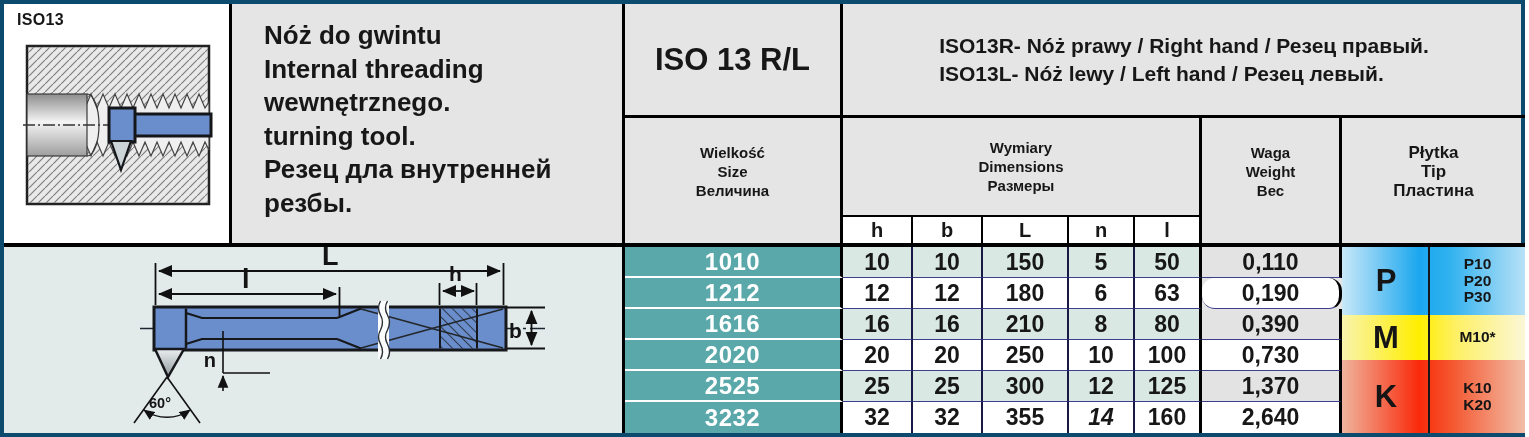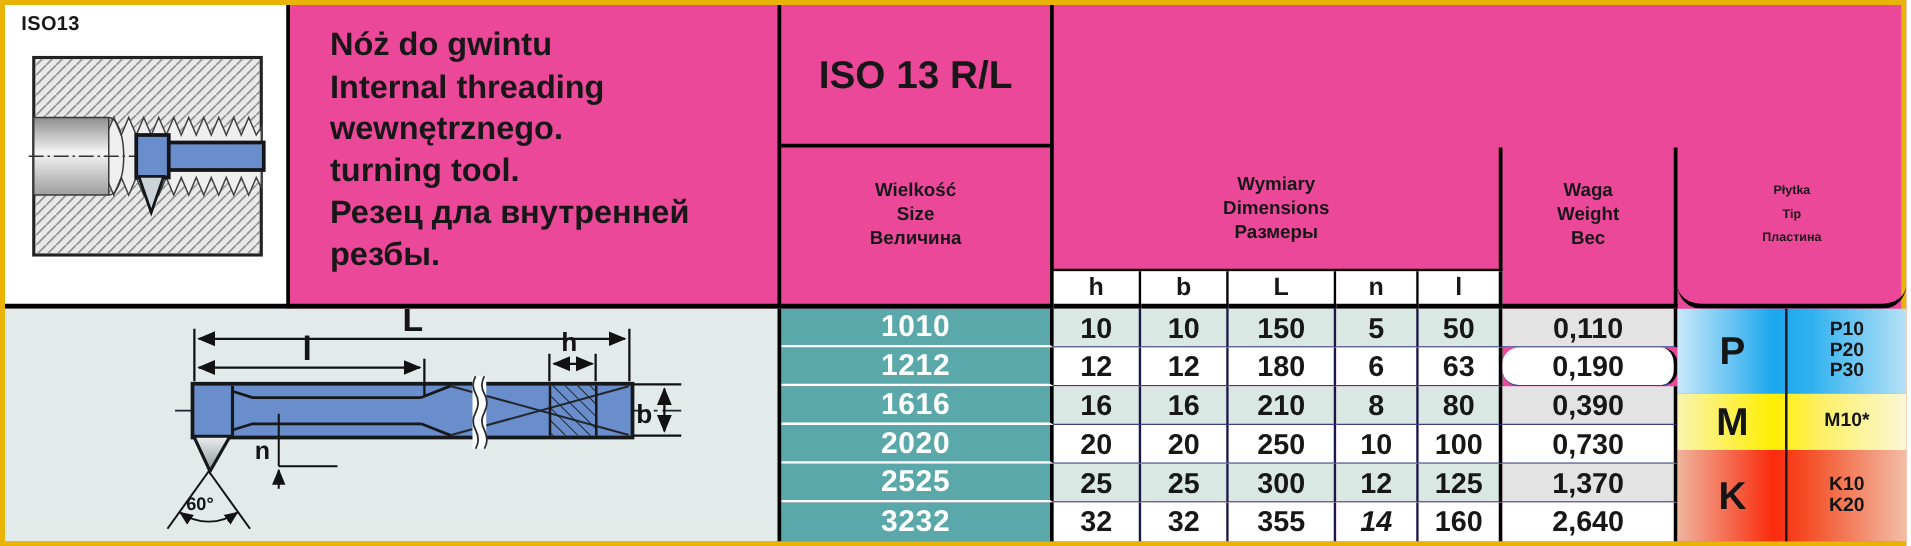--- a/index.html
+++ b/index.html
@@ -1,39 +1,39 @@
 <!DOCTYPE html>
 <html><head>
 <meta charset="utf-8">
 <style>
   html,body{margin:0;padding:0;background:#fff;}
   .sheet{
-    width:1525px;height:437px;box-sizing:border-box;border:4px solid #eab308;
-    display:grid;position:relative;background:#ec4899;
+    width:1525px;height:437px;box-sizing:border-box;border:4px solid #0c4a6e;
+    display:grid;position:relative;background:#e5e5e5;
     grid-template-columns:228px 393px 218px 70px 70px 86px 66px 67px 140px 88px 95px;
     grid-template-rows:114px 99px 30px 31px 31px 31px 31px 31px 31px;
     font-family:"Liberation Sans",sans-serif;font-weight:bold;color:#171717;
   }
   .sheet *{box-sizing:border-box;}
   .center{display:flex;align-items:center;justify-content:center;text-align:center;}
   .ccol{display:flex;flex-direction:column;align-items:center;justify-content:center;text-align:center;}
 
   
   .c-image{grid-area:1/1/4/2;border-right:3px solid #000;border-bottom:4px solid #000;position:relative;background:#fff;}
   .iso-code{position:absolute;top:7px;left:13px;font-size:16px;letter-spacing:0.3px;}
   .illu{position:absolute;left:17px;top:40px;}
 
   .c-desc{grid-area:1/2/4/3;border-right:3px solid #000;border-bottom:4px solid #000;padding:15px 0 0 32px;font-size:26px;line-height:33.5px;}
   .c-iso{grid-area:1/3/2/4;border-right:3px solid #000;border-bottom:3px solid #000;font-size:31px;}
   .c-variants{grid-area:1/4/2/12;border-bottom:3px solid #000;font-size:21px;line-height:28px;}
   .c-variants .vblock{text-align:left;}
   .c-sizehdr{grid-area:2/3/4/4;border-right:3px solid #000;border-bottom:4px solid #000;font-size:15px;line-height:19px;padding-bottom:18px;}
   .c-dimshdr{grid-area:2/4/3/9;border-right:3px solid #000;border-bottom:2px solid #000;font-size:15px;line-height:19px;}
   .c-wagahdr{grid-area:2/9/4/10;border-right:3px solid #000;border-bottom:4px solid #000;font-size:15px;line-height:19px;padding-bottom:18px;}
-  .c-tiphdr{grid-area:2/10/4/12;border-bottom:4px solid #000;font-size:10px;line-height:19px;padding-bottom:18px;border-radius:19px;}
+  .c-tiphdr{grid-area:2/10/4/12;border-bottom:4px solid #000;font-size:17px;line-height:19px;padding-bottom:18px;}
   .sub{border-right:2px solid #000;border-bottom:4px solid #000;font-size:20px;background:#fff;}
   .sub.last{border-right:3px solid #000;}
 
   
   .c-drawing{grid-area:4/1/10/3;border-right:3px solid #000;background:#e2ebea;position:relative;overflow:hidden;}
   .sizecell{background:#5aa8a9;color:#fff;border-right:3px solid #000;border-bottom:2px solid #fff;font-size:24px;letter-spacing:0.5px;}
   .sizecell.last{border-bottom:none;}
   .dcell{border-right:2px solid #191945;border-bottom:1px solid #3b3f8c;font-size:23px;background:#fff;}
   .dcell.lcol{border-right:3px solid #000;}
   .dcell.lastrow{border-bottom:none;}
@@ -93,20 +93,26 @@
     <div>Nóż do gwintu</div>
     <div>Internal threading</div>
     <div>wewnętrznego.</div>
     <div>turning tool.</div>
     <div>Резец дла внутренней</div>
     <div>резбы.</div>
   </div>
 
   <div class="c-iso center">ISO 13 R/L</div>
 
+  <div class="c-variants center">
+    <div class="vblock">
+      <div>ISO13R- Nóż prawy / Right hand / Резец правый.</div>
+      <div>ISO13L- Nóż lewy / Left hand / Резец левый.</div>
+    </div>
+  </div>
 
   <div class="c-sizehdr ccol">
     <div>Wielkość</div>
     <div>Size</div>
     <div>Величина</div>
   </div>
   <div class="c-dimshdr ccol">
     <div>Wymiary</div>
     <div>Dimensions</div>
     <div>Размеры</div>

